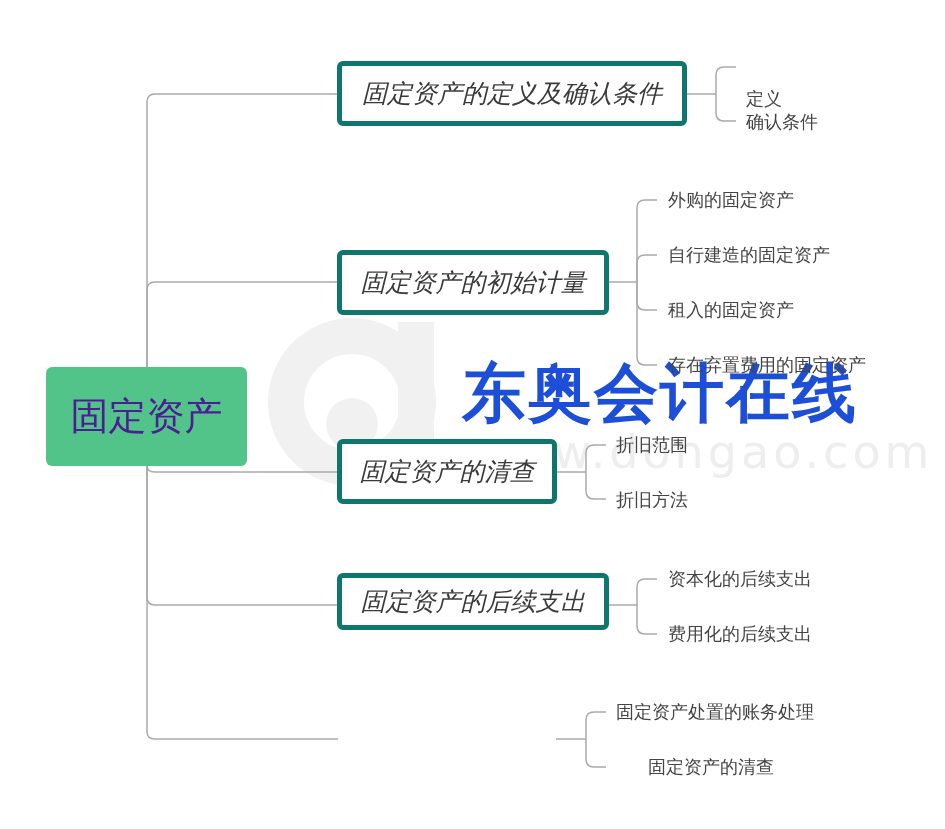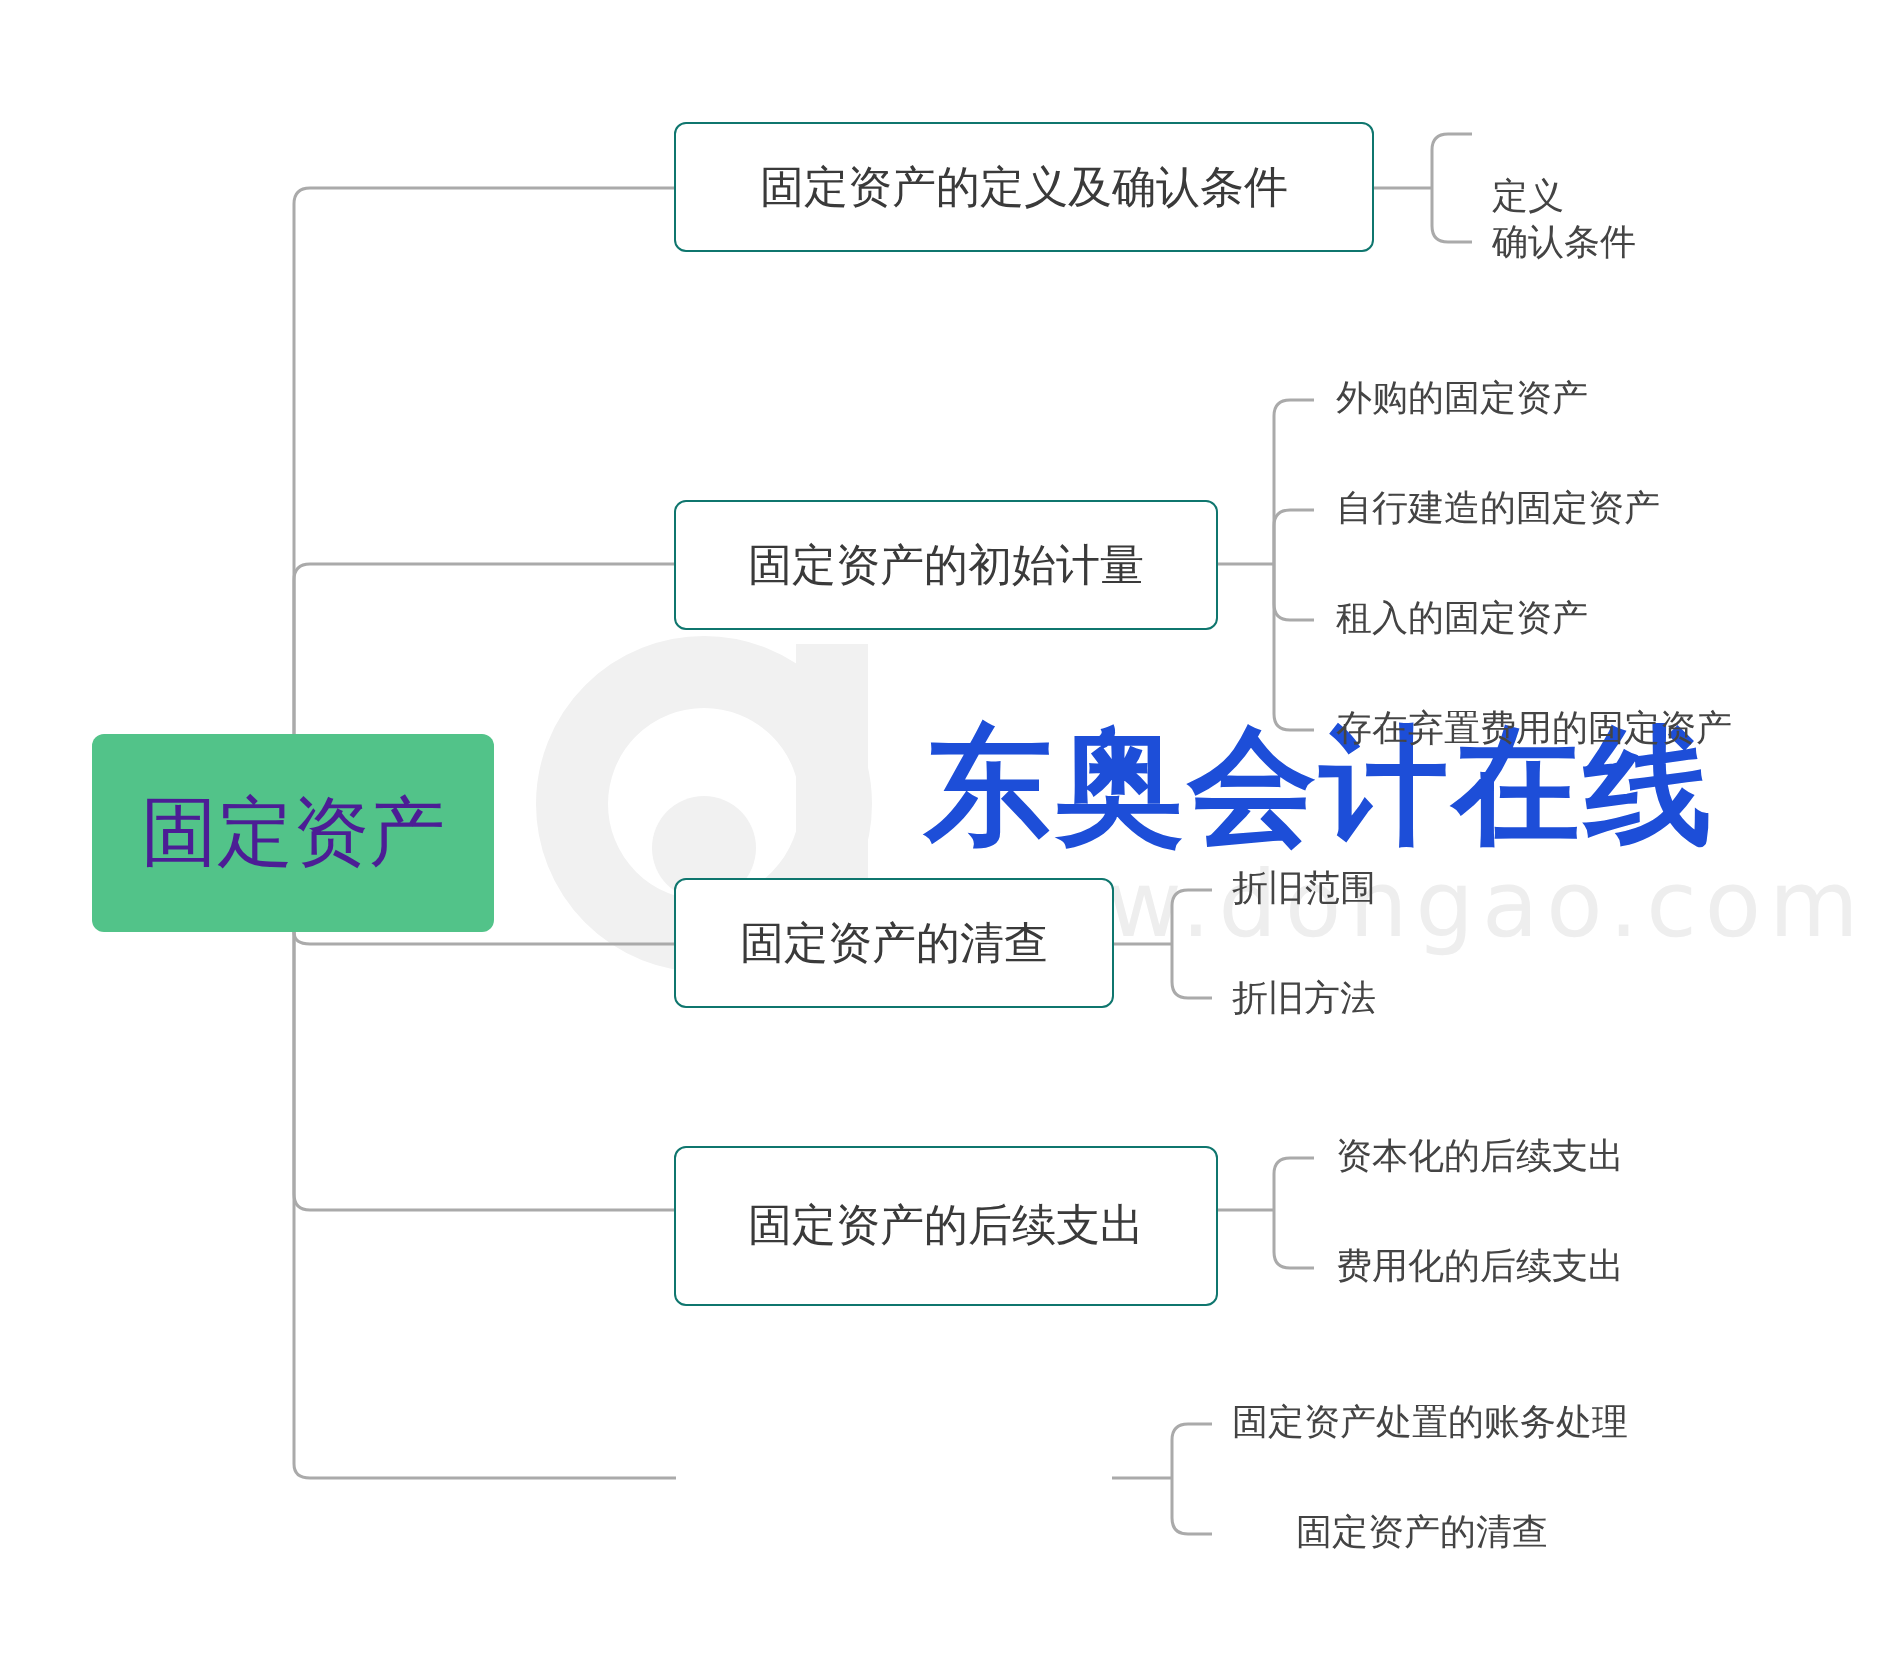--- a/index.html
+++ b/index.html
@@ -9,24 +9,24 @@
   svg.lines { position: absolute; left: 0; top: 0; }
   .watermark { position: absolute; left: 0; top: 0; width: 945px; height: 829px; pointer-events: none; }
   .wm-text { position: absolute; color: #1d4ed8; font-weight: bold; white-space: nowrap;
              font-family: "DejaVu Sans", "Liberation Sans", sans-serif; }
   .wm-cn { left: 462px; top: 350px; font-size: 64px; letter-spacing: 2px; }
   .wm-url { left: 470px; top: 425px; font-size: 46px; letter-spacing: 4px; font-weight: normal; color: #eeeeee; }
   .root { position: absolute; left: 46px; top: 367px; width: 201px; height: 99px;
           background: #52c389; border-radius: 6px; color: #4c1d95;
           display: flex; align-items: center; justify-content: center;
           font-size: 38px; }
-  .branch { position: absolute; box-sizing: border-box; border: 1px solid #0f766e;
+  .branch { position: absolute; box-sizing: border-box; border: 5px solid #0f766e;
             border-radius: 6px; background: #ffffff; color: #3a3a3a;
             display: flex; align-items: center; justify-content: center;
-            font-size: 22px; white-space: nowrap; }
+            font-size: 25px; white-space: nowrap; font-style: italic; }
   .leaf { position: absolute; color: #444444; font-size: 18px; white-space: nowrap; line-height: 22px; }
 </style>
 </head>
 <body>
 
 <div class="canvas">
 
   <div class="watermark">
     <svg width="945" height="829" style="position:absolute;left:0;top:0">
       <circle cx="352" cy="402" r="66" fill="none" stroke="#f1f1f1" stroke-width="36"></circle>
@@ -87,21 +87,21 @@
   <div class="leaf" style="left:668px;top:244px;text-align:center;">自行建造的固定资产</div>
   <div class="leaf" style="left:668px;top:299px;">租入的固定资产</div>
   <div class="leaf" style="left:668px;top:354px;">存在弃置费用的固定资产</div>
 
   <div class="branch" style="left:337px;top:439px;width:220px;height:65px;">
     <span>固定资产的清查</span>
   </div>
   <div class="leaf" style="left:616px;top:434px;">折旧范围</div>
   <div class="leaf" style="left:616px;top:489px;">折旧方法</div>
 
-  <div class="branch" style="left:337px;top:573px;width:272px;height:80px;">
+  <div class="branch" style="left:337px;top:573px;width:272px;height:57px;">
     <span>固定资产的后续支出</span>
   </div>
   <div class="leaf" style="left:668px;top:623px;">费用化的后续支出</div>
   <div class="leaf" style="left:668px;top:568px;">资本化的后续支出</div>
 
   <div class="leaf" style="left:616px;top:701px;">固定资产处置的账务处理</div>
   <div class="leaf" style="left:648px;top:756px;">固定资产的清查</div>
 
 </div>
 

